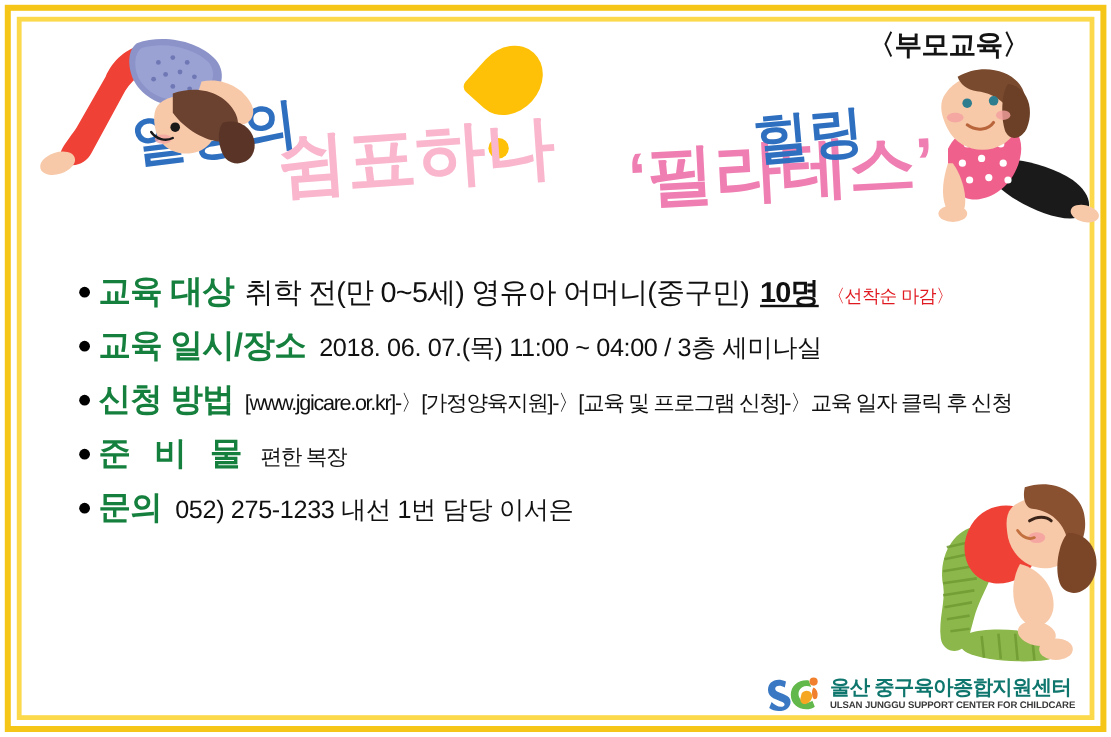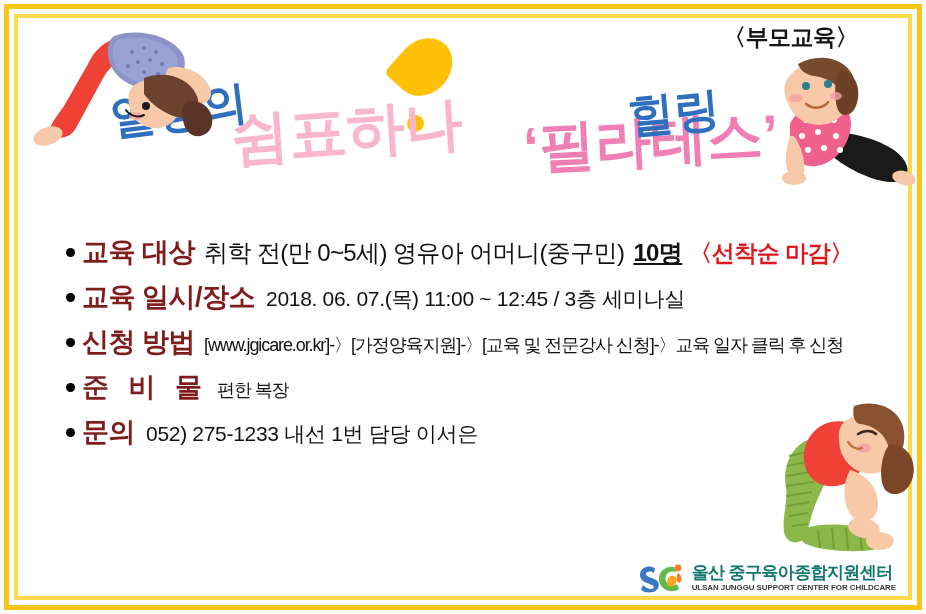--- a/index.html
+++ b/index.html
@@ -137,21 +137,21 @@
     border-radius: 50%;
     background: #000;
     margin-right: 7px;
     flex: none;
     position: relative;
     top: -4px;
   }
   .label {
     font-size: 27px;
     font-weight: bold;
-    color: #7f1d1d;
+    color: #15803d;
     letter-spacing: -0.5px;
     flex: none;
   }
   .label.spaced { letter-spacing: 6px; text-align: center; }
   .value {
     font-size: 21px;
     color: #111;
     margin-left: 11px;
     letter-spacing: -0.3px;
   }
@@ -164,22 +164,22 @@
     font-size: 24px;
     margin-left: 9px;
     letter-spacing: -0.6px;
   }
   .underline-num {
     text-decoration: underline;
     font-weight: bold;
   }
   .note-red {
     color: #e0181f;
-    font-weight: bold;
-    font-size: 23px;
+    font-weight: normal;
+    font-size: 15px;
     margin-left: 7px;
     letter-spacing: -0.5px;
     margin-top: 22px;
   }
 
   
   .logo {
     position: absolute;
     right: 30px;
     bottom: 20px;
@@ -293,27 +293,27 @@
       <span class="bullet"></span>
       <span class="label">교육 대상</span>
       <span class="value tiny">취학 전(만 0~5세) 영유아 어머니(중구민)</span>
       <span class="value tiny underline-num">10명</span>
       <span class="note-red">〈선착순 마감〉</span>
     </div>
 
     <div class="info-row">
       <span class="bullet"></span>
       <span class="label">교육 일시/장소</span>
-      <span class="value">2018. 06. 07.(목) 11:00 ~ 12:45 / 3층 세미나실</span>
+      <span class="value">2018. 06. 07.(목) 11:00 ~ 04:00 / 3층 세미나실</span>
     </div>
 
     <div class="info-row">
       <span class="bullet"></span>
       <span class="label">신청 방법</span>
-      <span class="value small">[www.jgicare.or.kr]-〉[가정양육지원]-〉[교육 및 전문강사 신청]-〉교육 일자 클릭 후 신청</span>
+      <span class="value small">[www.jgicare.or.kr]-〉[가정양육지원]-〉[교육 및 프로그램 신청]-〉교육 일자 클릭 후 신청</span>
     </div>
 
 
     <div class="info-row">
       <span class="bullet"></span>
       <span class="label spaced">준 비 물</span>
       <span class="value small">편한 복장</span>
     </div>
 
 

